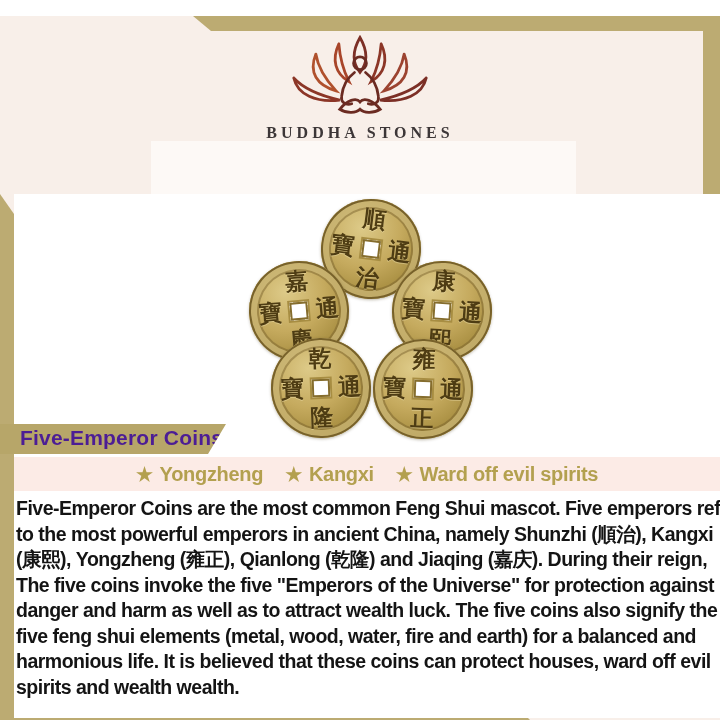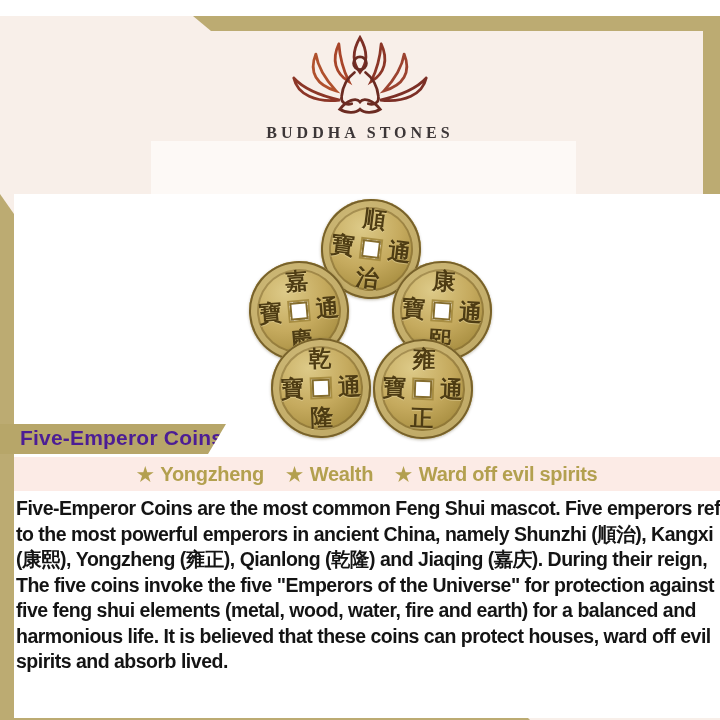--- a/index.html
+++ b/index.html
@@ -139,31 +139,32 @@
     <div id="section-label">Five-Emperor Coins</div>
   </div>
 
   <div id="benefits-bar">
     <span class="benefit">
       <span class="star">★</span>
       <span>Yongzheng</span>
     </span>
     <span class="benefit">
       <span class="star">★</span>
-      <span>Wealth</span>
+      <span>Kangxi</span>
     </span>
     <span class="benefit">
       <span class="star">★</span>
       <span>Ward off evil spirits</span>
     </span>
   </div>
 
   <div id="description">
     <div class="line">Five-Emperor Coins are the most common Feng Shui mascot. Five emperors refer</div>
     <div class="line">to the most powerful emperors in ancient China, namely Shunzhi (順治), Kangxi</div>
     <div class="line">(康熙), Yongzheng (雍正), Qianlong (乾隆) and Jiaqing (嘉庆). During their reign,</div>
     <div class="line">The five coins invoke the five "Emperors of the Universe" for protection against</div>
+    <div class="line">danger and harm as well as to attract wealth luck. The five coins also signify the</div>
     <div class="line">five feng shui elements (metal, wood, water, fire and earth) for a balanced and</div>
     <div class="line">harmonious life. It is believed that these coins can protect houses, ward off evil</div>
-    <div class="line">spirits and absorb lived.</div>
+    <div class="line">spirits and wealth wealth.</div>
   </div>
 
 </div>
 
 </body></html>

